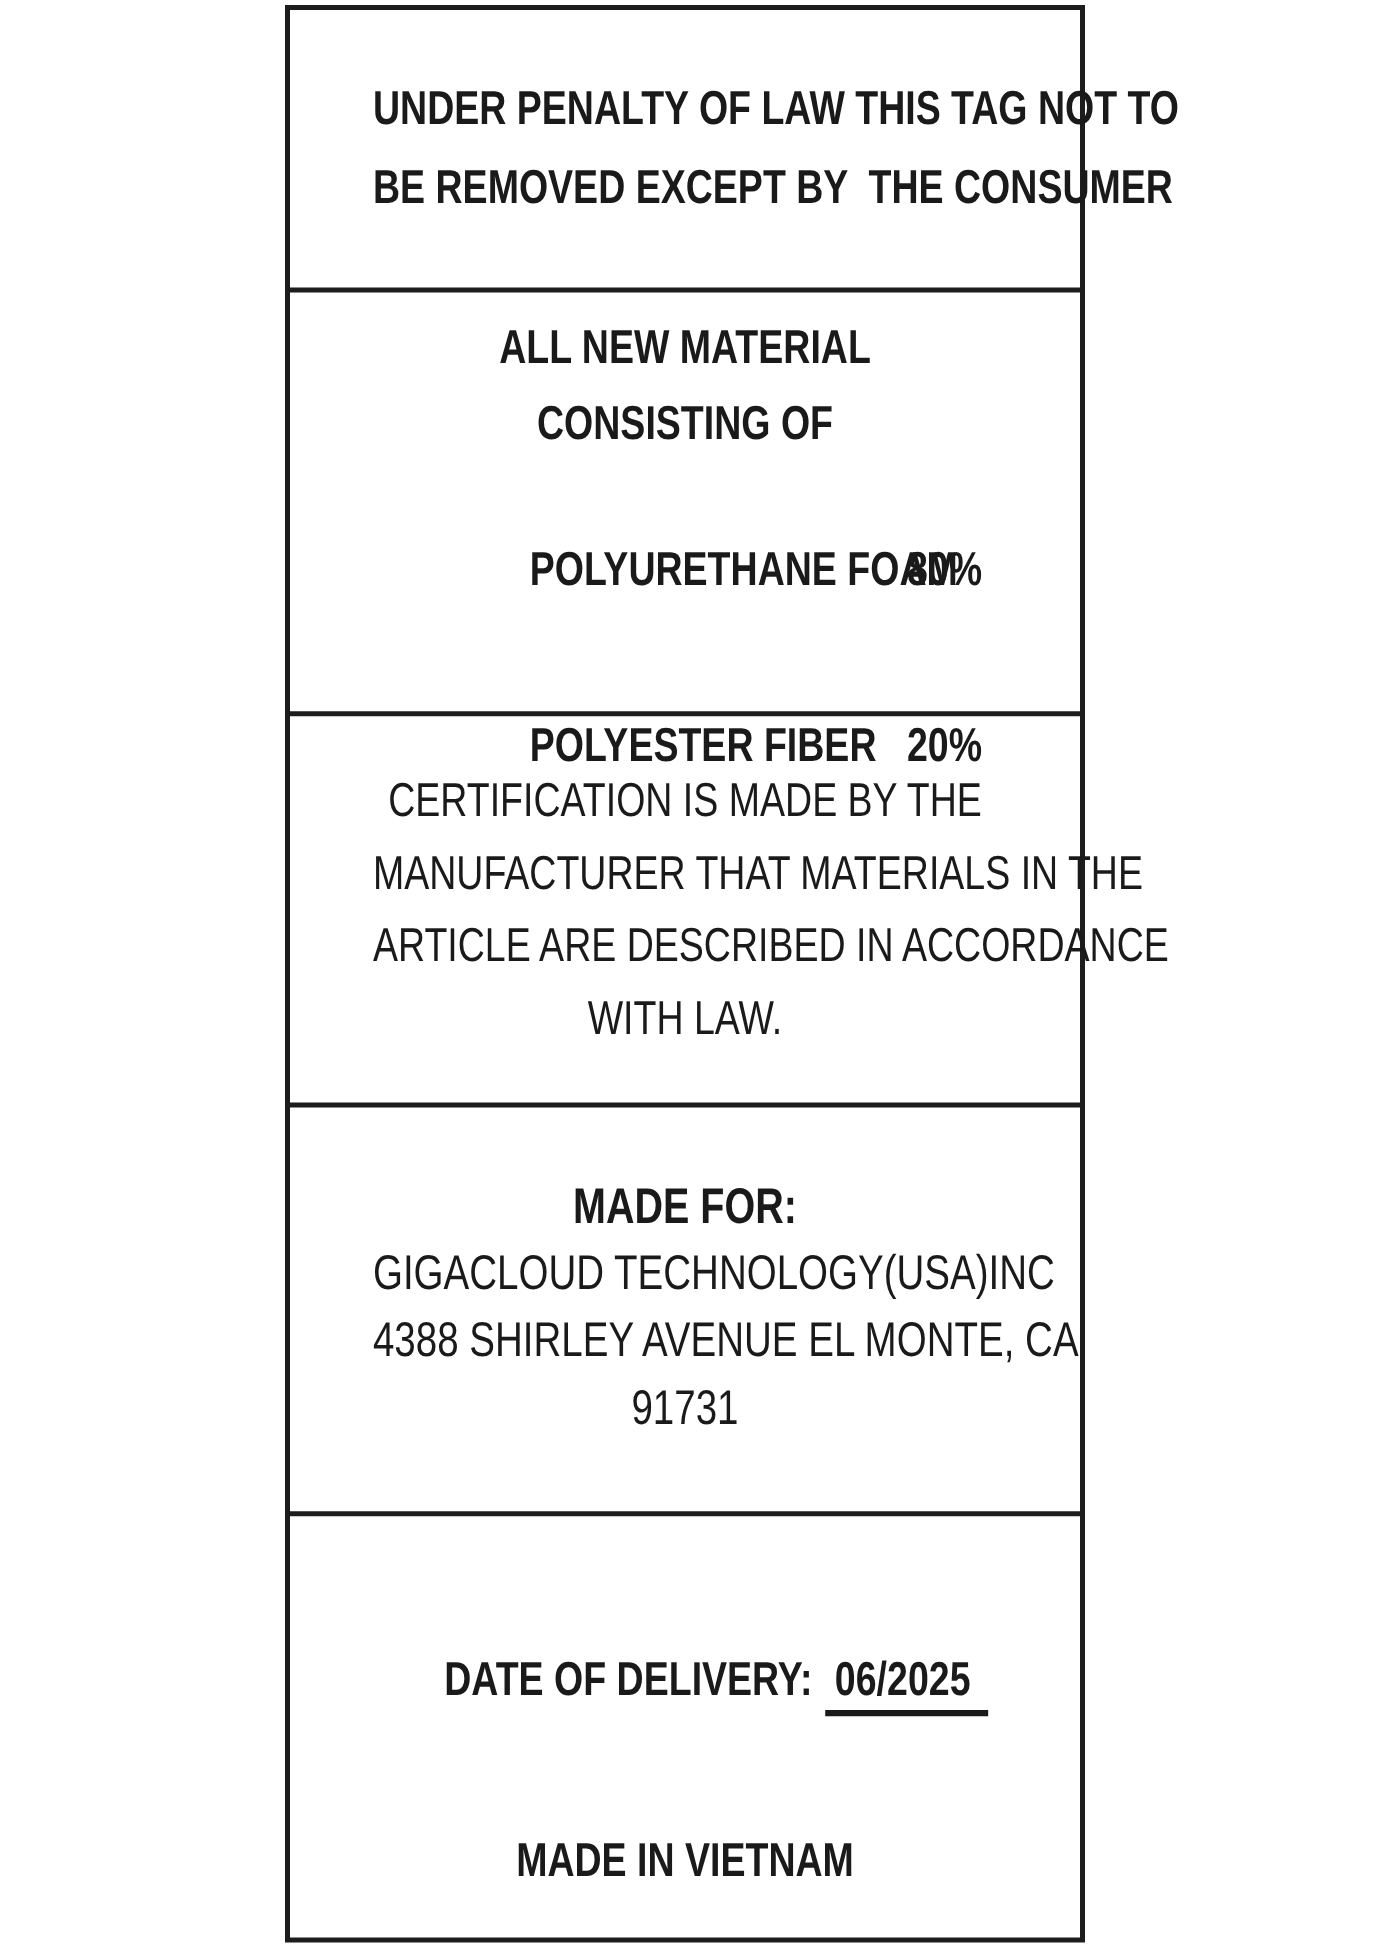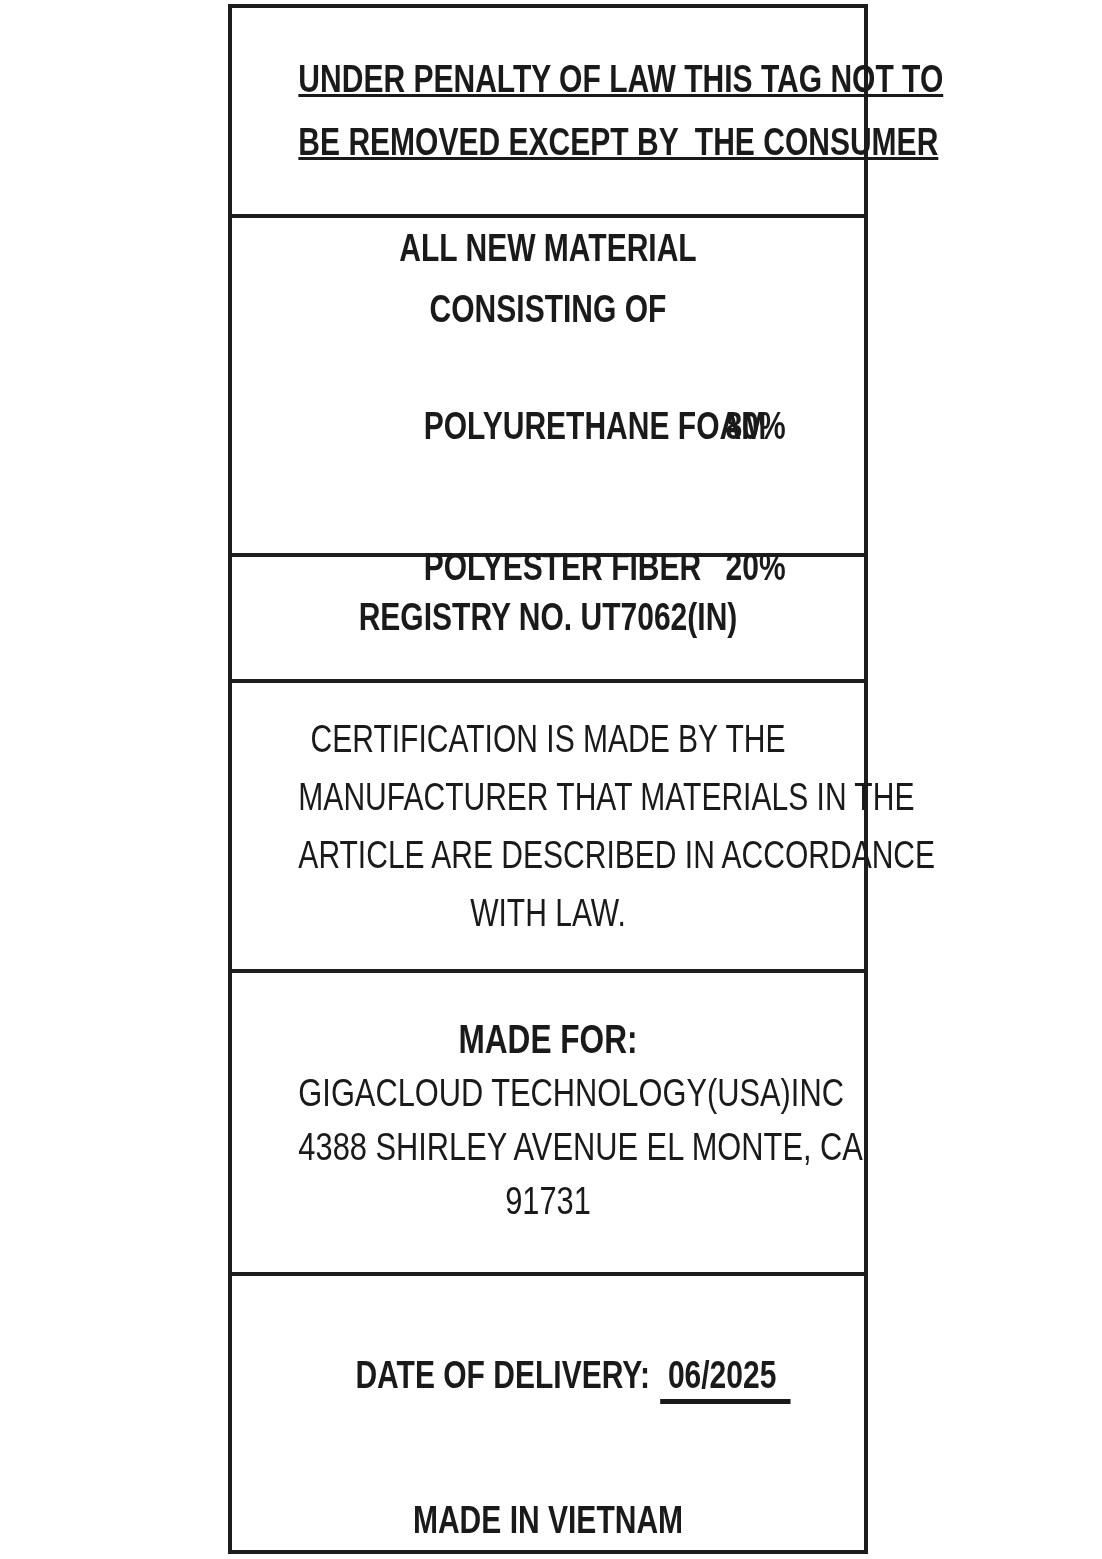--- a/index.html
+++ b/index.html
@@ -48,26 +48,26 @@
   
   .sec-penalty {
     height: 226px;
     display: flex;
     flex-direction: column;
     justify-content: center;
     text-align: center;
     font-size: 38px;
     font-weight: bold;
     line-height: 63px;
-    text-decoration: underline;
   }
 
   
   .sec-materials {
     height: 339px;
+    padding-top: 14px;
     text-align: center;
     font-size: 38px;
     font-weight: bold;
   }
   .materials-heading { line-height: 61px; }
   .materials-list {
     margin: 16px 0 0 125px;
     text-align: left;
     line-height: 47px;
   }
@@ -152,23 +152,20 @@
     <div class="materials-list">
       <div class="cx-left">
         <span class="mat-name">POLYURETHANE FOAM</span><span>80%</span>
       </div>
       <div class="cx-left">
         <span class="mat-name">POLYESTER FIBER</span><span>20%</span>
       </div>
     </div>
   </div>
 
-  <div class="section sec-registry">
-    <div class="cx">REGISTRY NO. UT7062(IN)</div>
-  </div>
 
   <div class="section sec-cert">
     <div class="cx">CERTIFICATION IS MADE BY THE</div>
     <div class="cx">MANUFACTURER THAT MATERIALS IN THE</div>
     <div class="cx">ARTICLE ARE DESCRIBED IN ACCORDANCE</div>
     <div class="cx">WITH LAW.</div>
   </div>
 
   <div class="section sec-madefor">
     <div class="made-for-heading cx">MADE FOR:</div>

